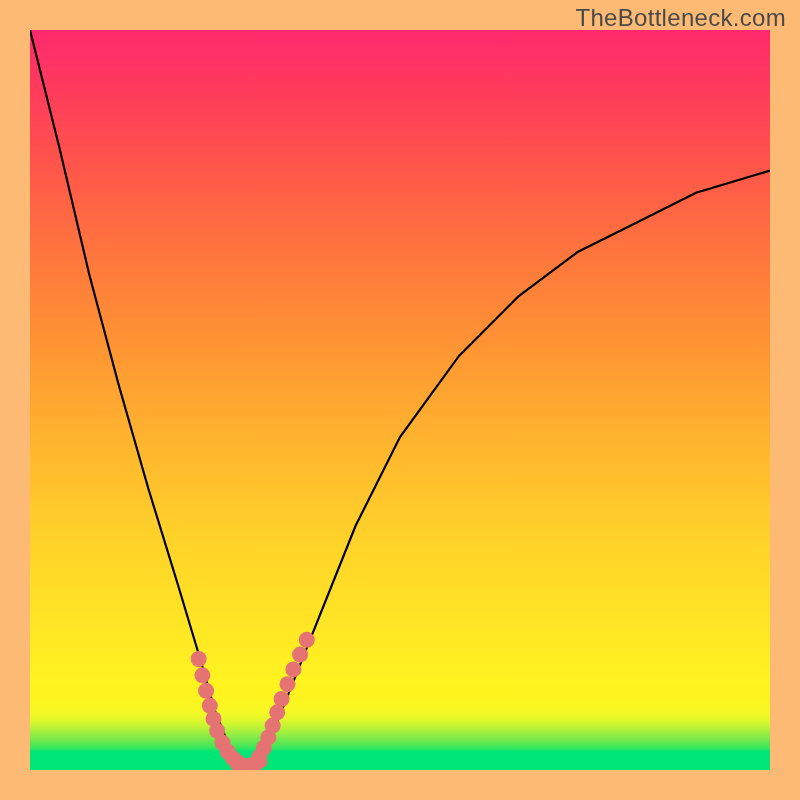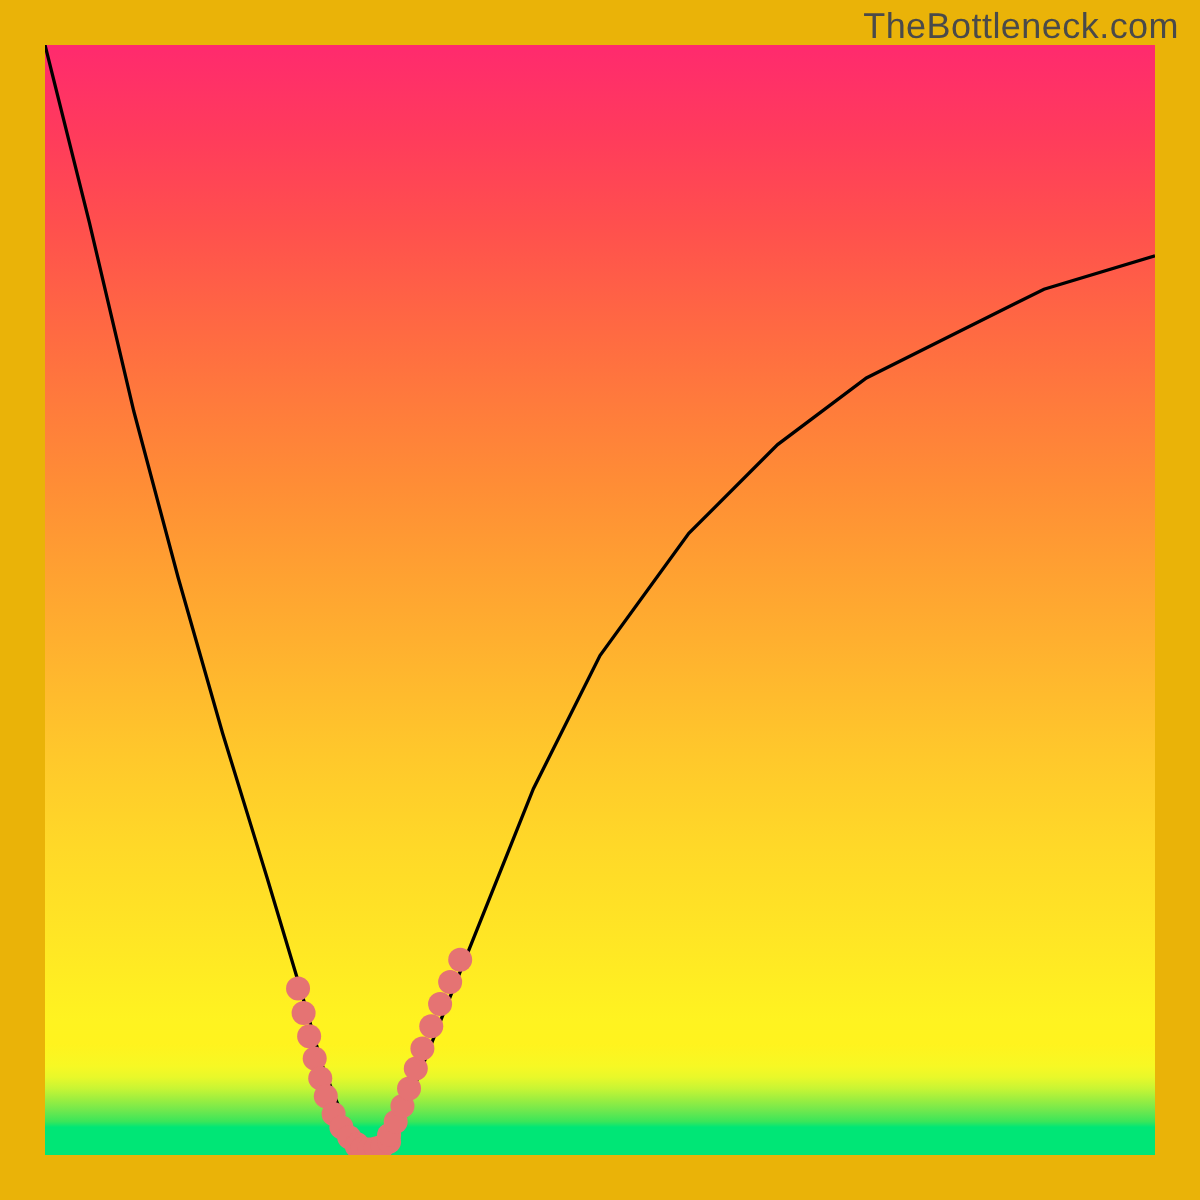--- a/index.html
+++ b/index.html
@@ -8,21 +8,21 @@
     width: 800px;
     height: 800px;
     background: #000;
     overflow: hidden;
     font-family: Arial, Helvetica, sans-serif;
   }
   .frame {
     position: absolute;
     width: 800px;
     height: 800px;
-    background: #eab308;
+    background: #fdba74;
   }
   .plot-area {
     position: absolute;
     left: 30px;
     top: 30px;
     width: 740px;
     height: 740px;
     
     background: linear-gradient(
       to top,

